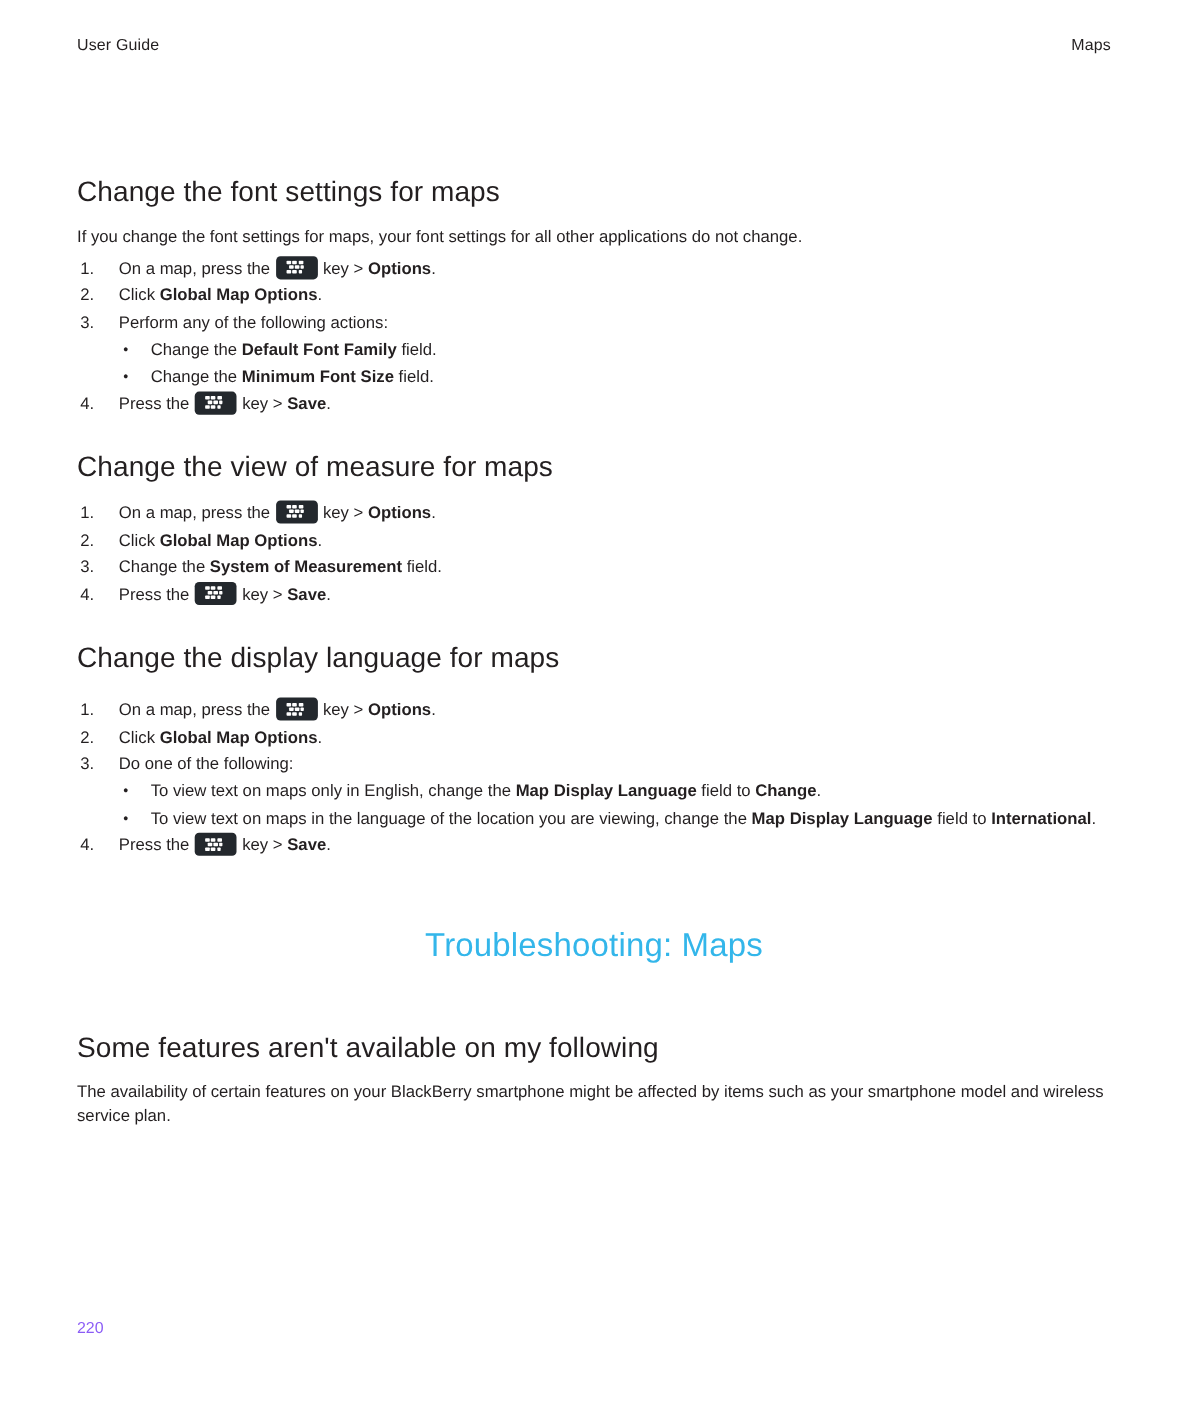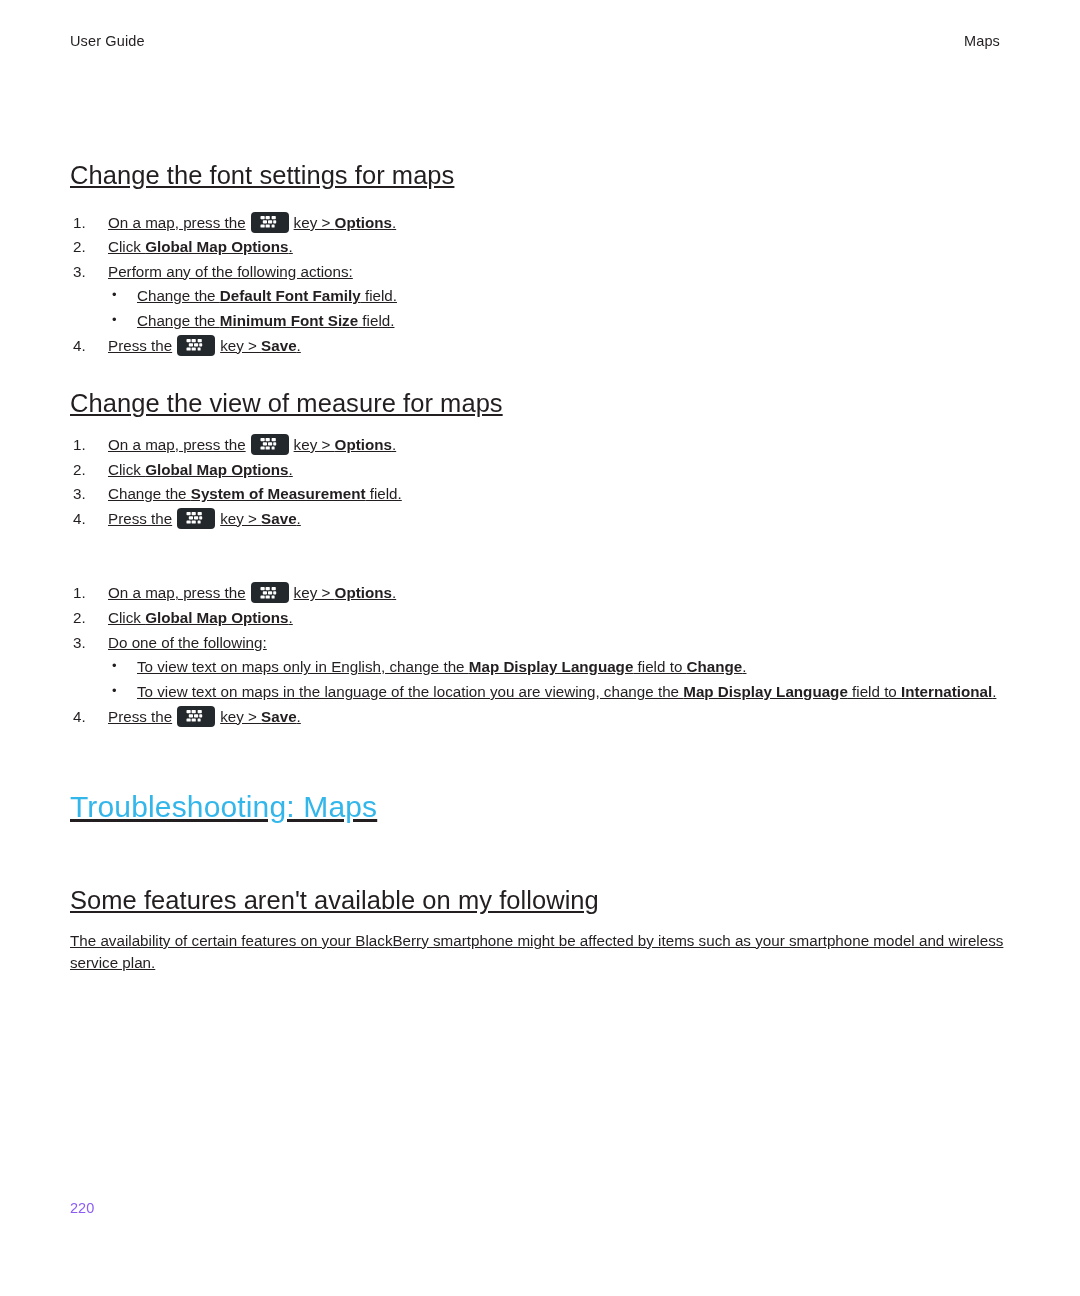--- a/index.html
+++ b/index.html
@@ -21,46 +21,46 @@
     width: 1080px;
     height: 1296px;
     box-sizing: border-box;
   }
 
   
   .running-header {
     position: absolute;
     top: 33px;
     left: 70px;
-    right: 80px;
+    right: 70px;
     display: flex;
     justify-content: space-between;
     align-items: baseline;
     font-size: 14.5px;
     color: #231f20;
     letter-spacing: 0.01em;
   }
 
   
   .content {
     position: absolute;
     top: 160px;
     left: 70px;
     width: 940px;
-    text-decoration: underline;
   }
 
   h1.chapter-heading {
     font-size: 30px;
     font-weight: 400;
     color: #33b6ea;
     margin: 0;
     padding: 0;
     letter-spacing: 0.005em;
     line-height: 1.2;
+    text-align: center;
   }
 
   h2.section-heading {
     font-size: 25.5px;
     font-weight: 400;
     color: #231f20;
     margin: 0;
     padding: 0;
     letter-spacing: 0.002em;
     line-height: 1.2;
@@ -157,20 +157,21 @@
 
   <div class="running-header">
     <span>User Guide</span>
     <span>Maps</span>
   </div>
 
   <div class="content">
 
     <h2 class="section-heading">Change the font settings for maps</h2>
     <div class="gap-intro"></div>
+    <p class="body-text">If you change the font settings for maps, your font settings for all other applications do not change.</p>
     <div class="gap-steps"></div>
 
     <ol class="steps">
       <li>
         <span class="num">1.</span><span>On a map, press the</span><span class="bb-key">
             <svg width="20" height="13" viewBox="0 0 20 13">
               <g fill="#ffffff">
                 <rect x="0.5" y="0.5" width="4.2" height="3.2" rx="0.7"></rect>
                 <rect x="5.6" y="0.5" width="4.2" height="3.2" rx="0.7"></rect>
                 <rect x="11.6" y="0.5" width="4.2" height="3.2" rx="0.7"></rect>
@@ -260,20 +261,21 @@
                 <rect x="5.6" y="8.9" width="4.2" height="3.2" rx="0.7"></rect>
                 <rect x="11.6" y="8.9" width="3.0" height="3.2" rx="0.7"></rect>
               </g>
             </svg>
         </span><span>key &gt; </span><b>Save</b><span>.</span>
       </li>
     </ol>
 
     <div class="gap-sec-md"></div>
 
+    <h2 class="section-heading">Change the display language for maps</h2>
     <div class="gap-intro"></div>
     <div class="gap-steps"></div>
 
     <ol class="steps">
       <li>
         <span class="num">1.</span><span>On a map, press the</span><span class="bb-key">
             <svg width="20" height="13" viewBox="0 0 20 13">
               <g fill="#ffffff">
                 <rect x="0.5" y="0.5" width="4.2" height="3.2" rx="0.7"></rect>
                 <rect x="5.6" y="0.5" width="4.2" height="3.2" rx="0.7"></rect>

